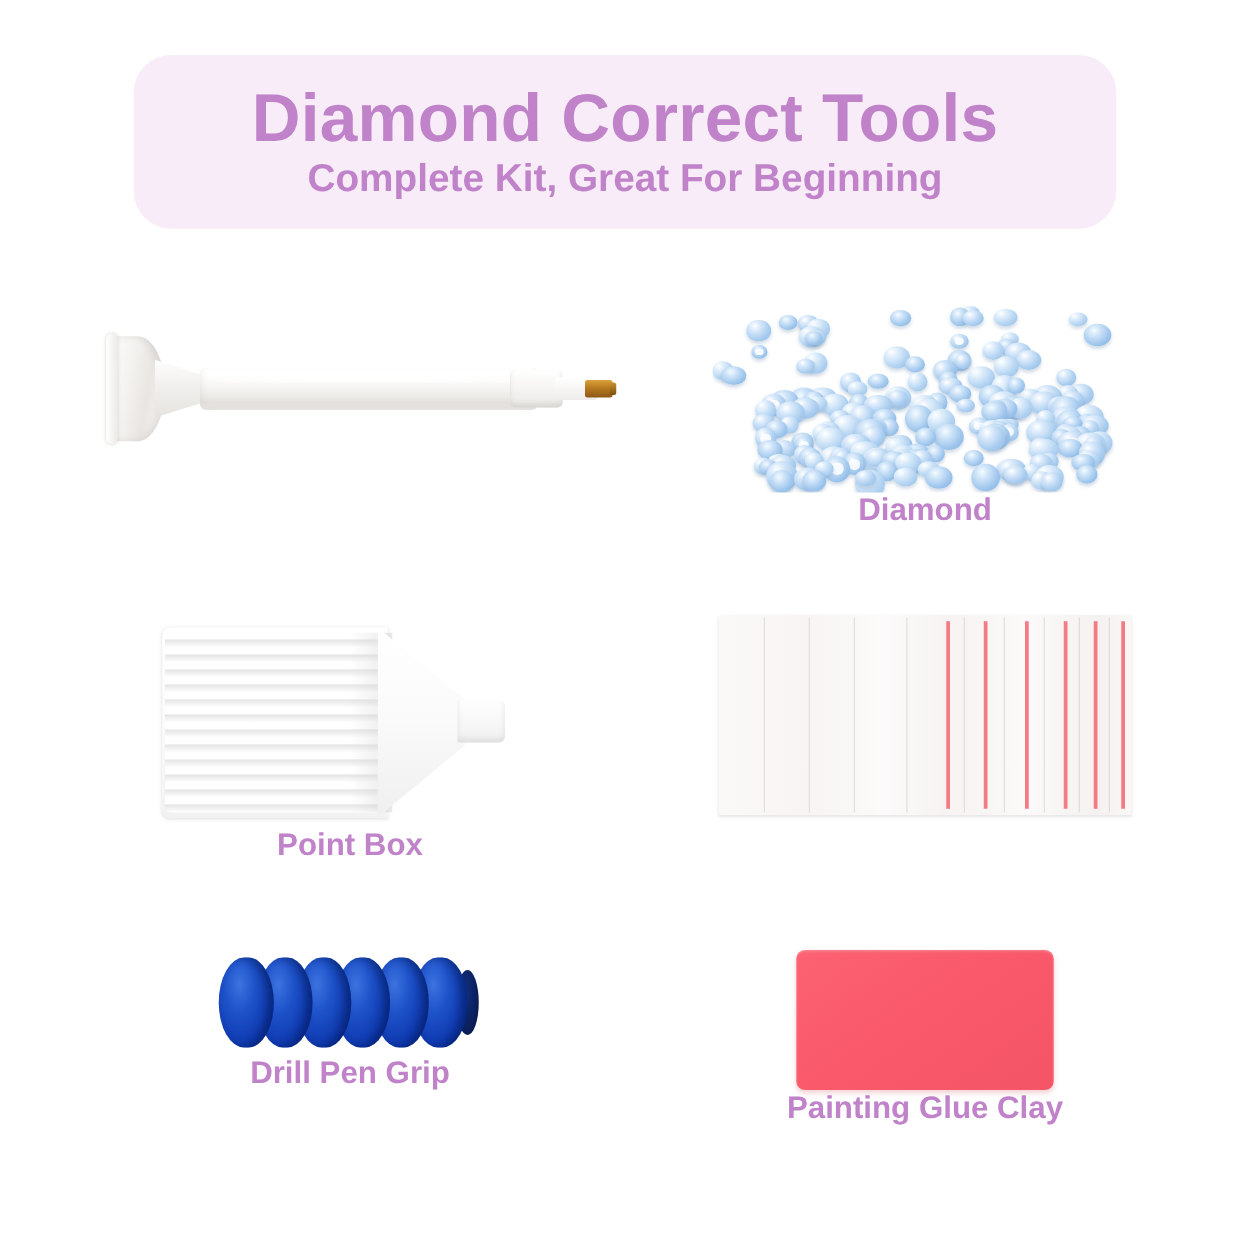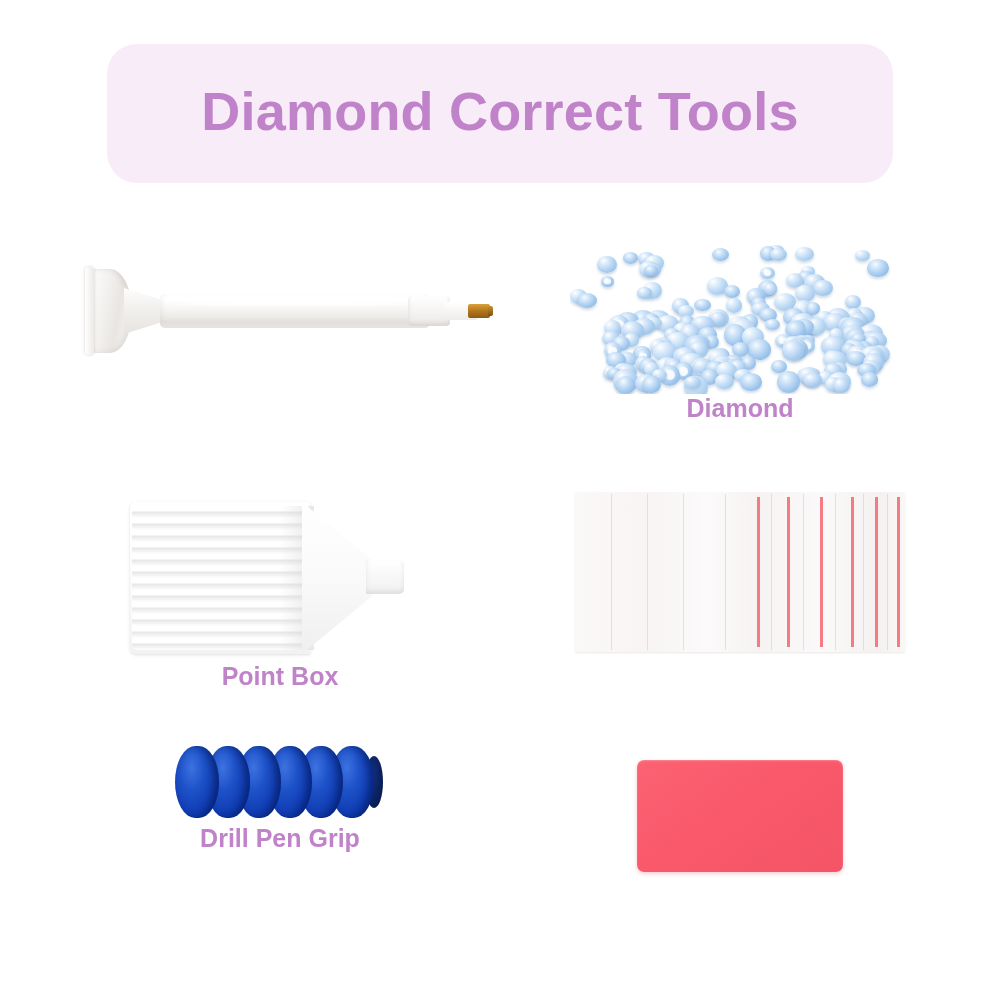--- a/index.html
+++ b/index.html
@@ -64,21 +64,21 @@
     color: #c082c9;
     white-space: nowrap;
     text-align: center;
   }
 
   
   #item-pen      { left: 26px;  top: 250px; width: 500px; }
   #item-diamond  { left: 520px; top: 244px; width: 440px; }
   #item-drillbox { left: 60px;  top: 492px; width: 440px; }
   #item-bag      { left: 520px; top: 492px; width: 440px; }
-  #item-grip     { left: 60px;  top: 742px; width: 440px; }
+  #item-grip     { left: 60px;  top: 762px; width: 440px; }
   #item-clay     { left: 520px; top: 760px; width: 440px; }
 
   
   .pen-wrap {
     position: relative;
     width: 440px;
     height: 120px;
   }
   
   .pen-head-flare {
@@ -332,20 +332,21 @@
     background: linear-gradient(145deg,#fb6272 0%, #f9596b 45%, #f45566 100%);
     border-radius: 7px;
     box-shadow: 0 2px 4px rgba(220,120,130,.35), inset 0 1px 2px rgba(255,255,255,.25);
   }
 </style>
 </head>
 <body>
 
 <div class="header-banner">
   <div class="header-title">Diamond Correct Tools</div>
+  <div class="header-subtitle">Complete Kit, Great For Beginning</div>
 </div>
 
 <div class="item" id="item-pen">
   <div class="item-figure">
     <div class="pen-wrap">
       <div class="pen-head-flare"></div>
       <div class="pen-head-plate"></div>
       <div class="pen-neck"></div>
       <div class="pen-body"></div>
       <div class="pen-body-sheen"></div>
@@ -598,13 +599,14 @@
   </div>
   <div class="item-label">Drill Pen Grip</div>
 </div>
 
 <div class="item" id="item-clay">
   <div class="item-figure">
     <div class="clay-wrap">
       <div class="clay-block"></div>
     </div>
   </div>
+  <div class="item-label">Painting Glue Clay</div>
 </div>
 
 </body></html>

